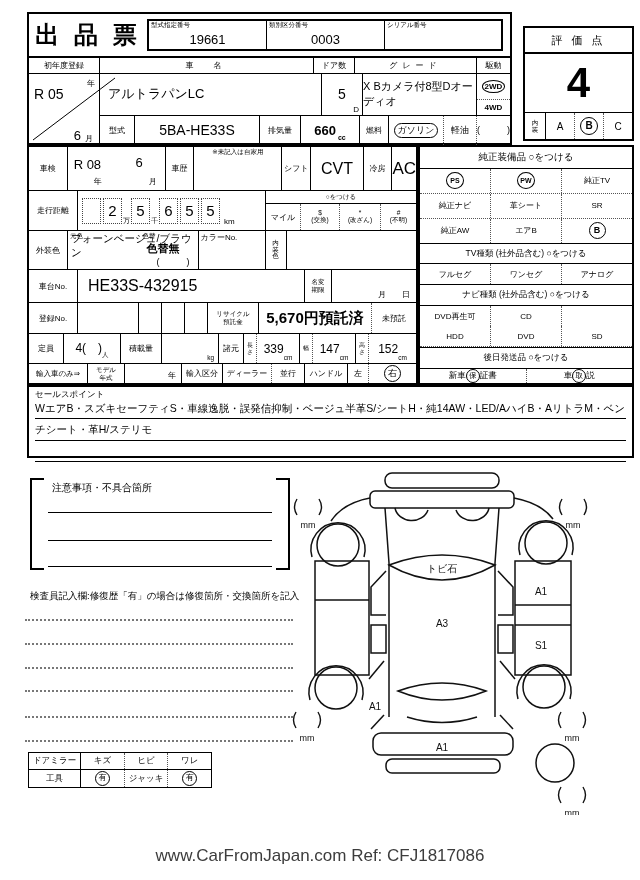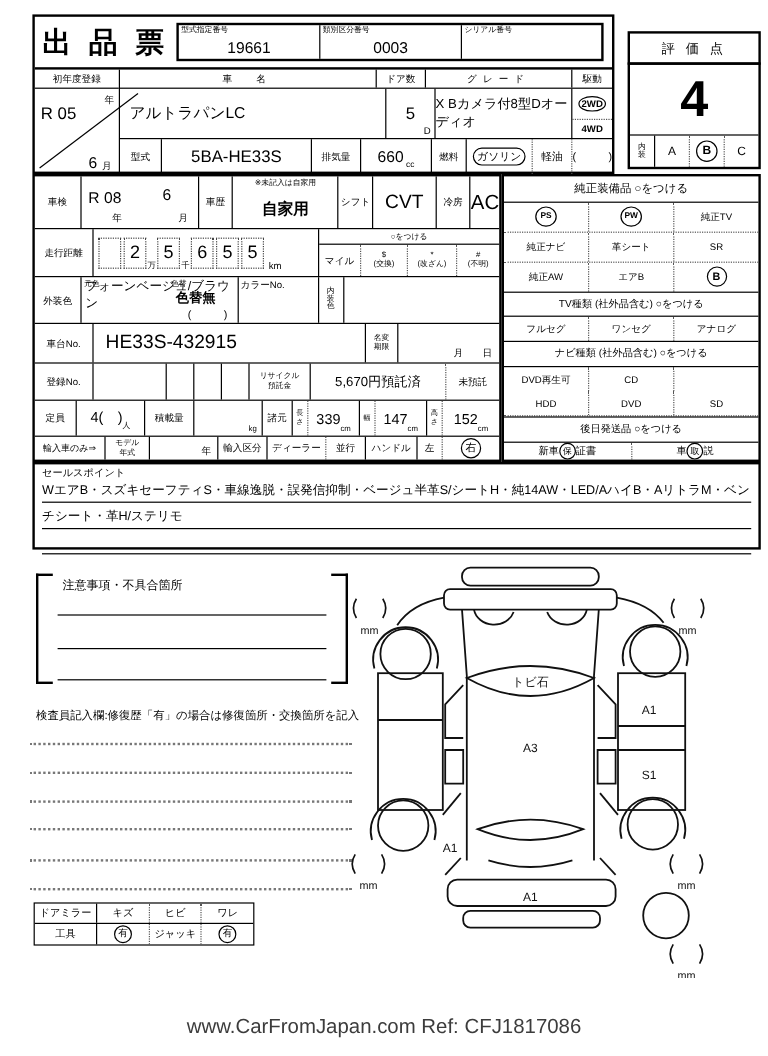--- a/index.html
+++ b/index.html
@@ -86,21 +86,21 @@
             <div class="cc dot-b" style="flex:1;">
                 <span class="circle c-2wd">2WD</span>
               </div>
             <div class="cc" style="height:15px;font-size:8px;font-weight:bold;">4WD</div>
           </div>
         </div>
         <div class="flex brd-t" style="height:30px;">
           <div class="cc lbl" style="width:34px;">型式</div>
           <div class="cc brd-l brd-r" style="width:124px;font-size:14px;">5BA-HE33S</div>
           <div class="cc lbl" style="width:40px;">排気量</div>
-          <div class="cc brd-l brd-r" style="width:58px;">
+          <div class="cc brd-l brd-r" style="width:58px;font-weight:bold;">
             <span style="font-size:13px;">660</span>
             <span style="font-size:7px;align-self:flex-end;margin:0 0 4px 2px;">cc</span>
           </div>
           <div class="cc lbl" style="width:28px;">燃料</div>
           <div class="cc dot-r brd-l" style="width:54px;">
               <span class="c-gas">ガソリン</span>
             </div>
           <div class="cc dot-r" style="width:32px;font-size:9px;">軽油</div>
           <div class="cc" style="flex:1;font-size:9px;">(　　　)</div>
         </div>
@@ -130,21 +130,20 @@
       <div class="cc brd-r lbl" style="width:38px;">車検</div>
       <div class="brd-r" style="width:98px;position:relative;">
         <span class="abs" style="left:6px;top:10px;font-size:13px;">R 08</span>
         <span class="abs" style="left:26px;bottom:3px;font-size:8px;">年</span>
         <span class="abs" style="right:22px;top:8px;font-size:13px;">6</span>
         <span class="abs" style="right:8px;bottom:3px;font-size:8px;">月</span>
       </div>
       <div class="cc brd-r lbl" style="width:28px;">車歴</div>
       <div class="col brd-r" style="width:88px;">
         <span class="tiny" style="text-align:center;padding-top:1px;">※未記入は自家用</span>
-        <span class="cc" style="flex:1;font-size:13px;font-weight:bold;">自家用</span>
       </div>
       <div class="cc brd-r lbl" style="width:28px;">シフト</div>
       <div class="cc brd-r" style="width:52px;font-size:16px;">CVT</div>
       <div class="cc brd-r lbl" style="width:28px;">冷房</div>
       <div class="cc" style="flex:1;font-size:17px;">AC</div>
     </div>
 
     <div class="flex brd-b" style="height:39px;">
       <div class="cc brd-r lbl" style="width:48px;">走行距離</div>
       <div class="flex brd-r" style="flex:1;align-items:center;padding-left:3px;">
@@ -207,21 +206,21 @@
     </div>
 
     <div class="flex brd-b" style="height:30px;">
       <div class="cc brd-r lbl" style="width:48px;">登録No.</div>
       <div class="brd-r" style="width:60px;"></div>
       <div class="brd-r" style="width:22px;"></div>
       <div class="brd-r" style="width:22px;"></div>
       <div class="brd-r" style="width:22px;"></div>
       <div class="cc brd-r pre tiny" style="width:50px;line-height:1.2;text-align:center;">リサイクル
 預託金</div>
-      <div class="cc dot-r" style="flex:1;font-size:11px;">5,670円預託済</div>
+      <div class="cc dot-r" style="flex:1;font-size:15px;font-weight:bold;">5,670円預託済</div>
       <div class="cc lbl" style="width:44px;">未預託</div>
     </div>
 
     <div class="flex brd-b" style="height:29px;">
       <div class="cc brd-r lbl" style="width:34px;">定員</div>
       <div class="cc brd-r" style="width:56px;">
         <span style="font-size:12px;">4(　)</span>
         <span class="tiny" style="align-self:flex-end;margin-bottom:3px;">人</span>
       </div>
       <div class="cc brd-r lbl" style="width:40px;">積載量</div>

